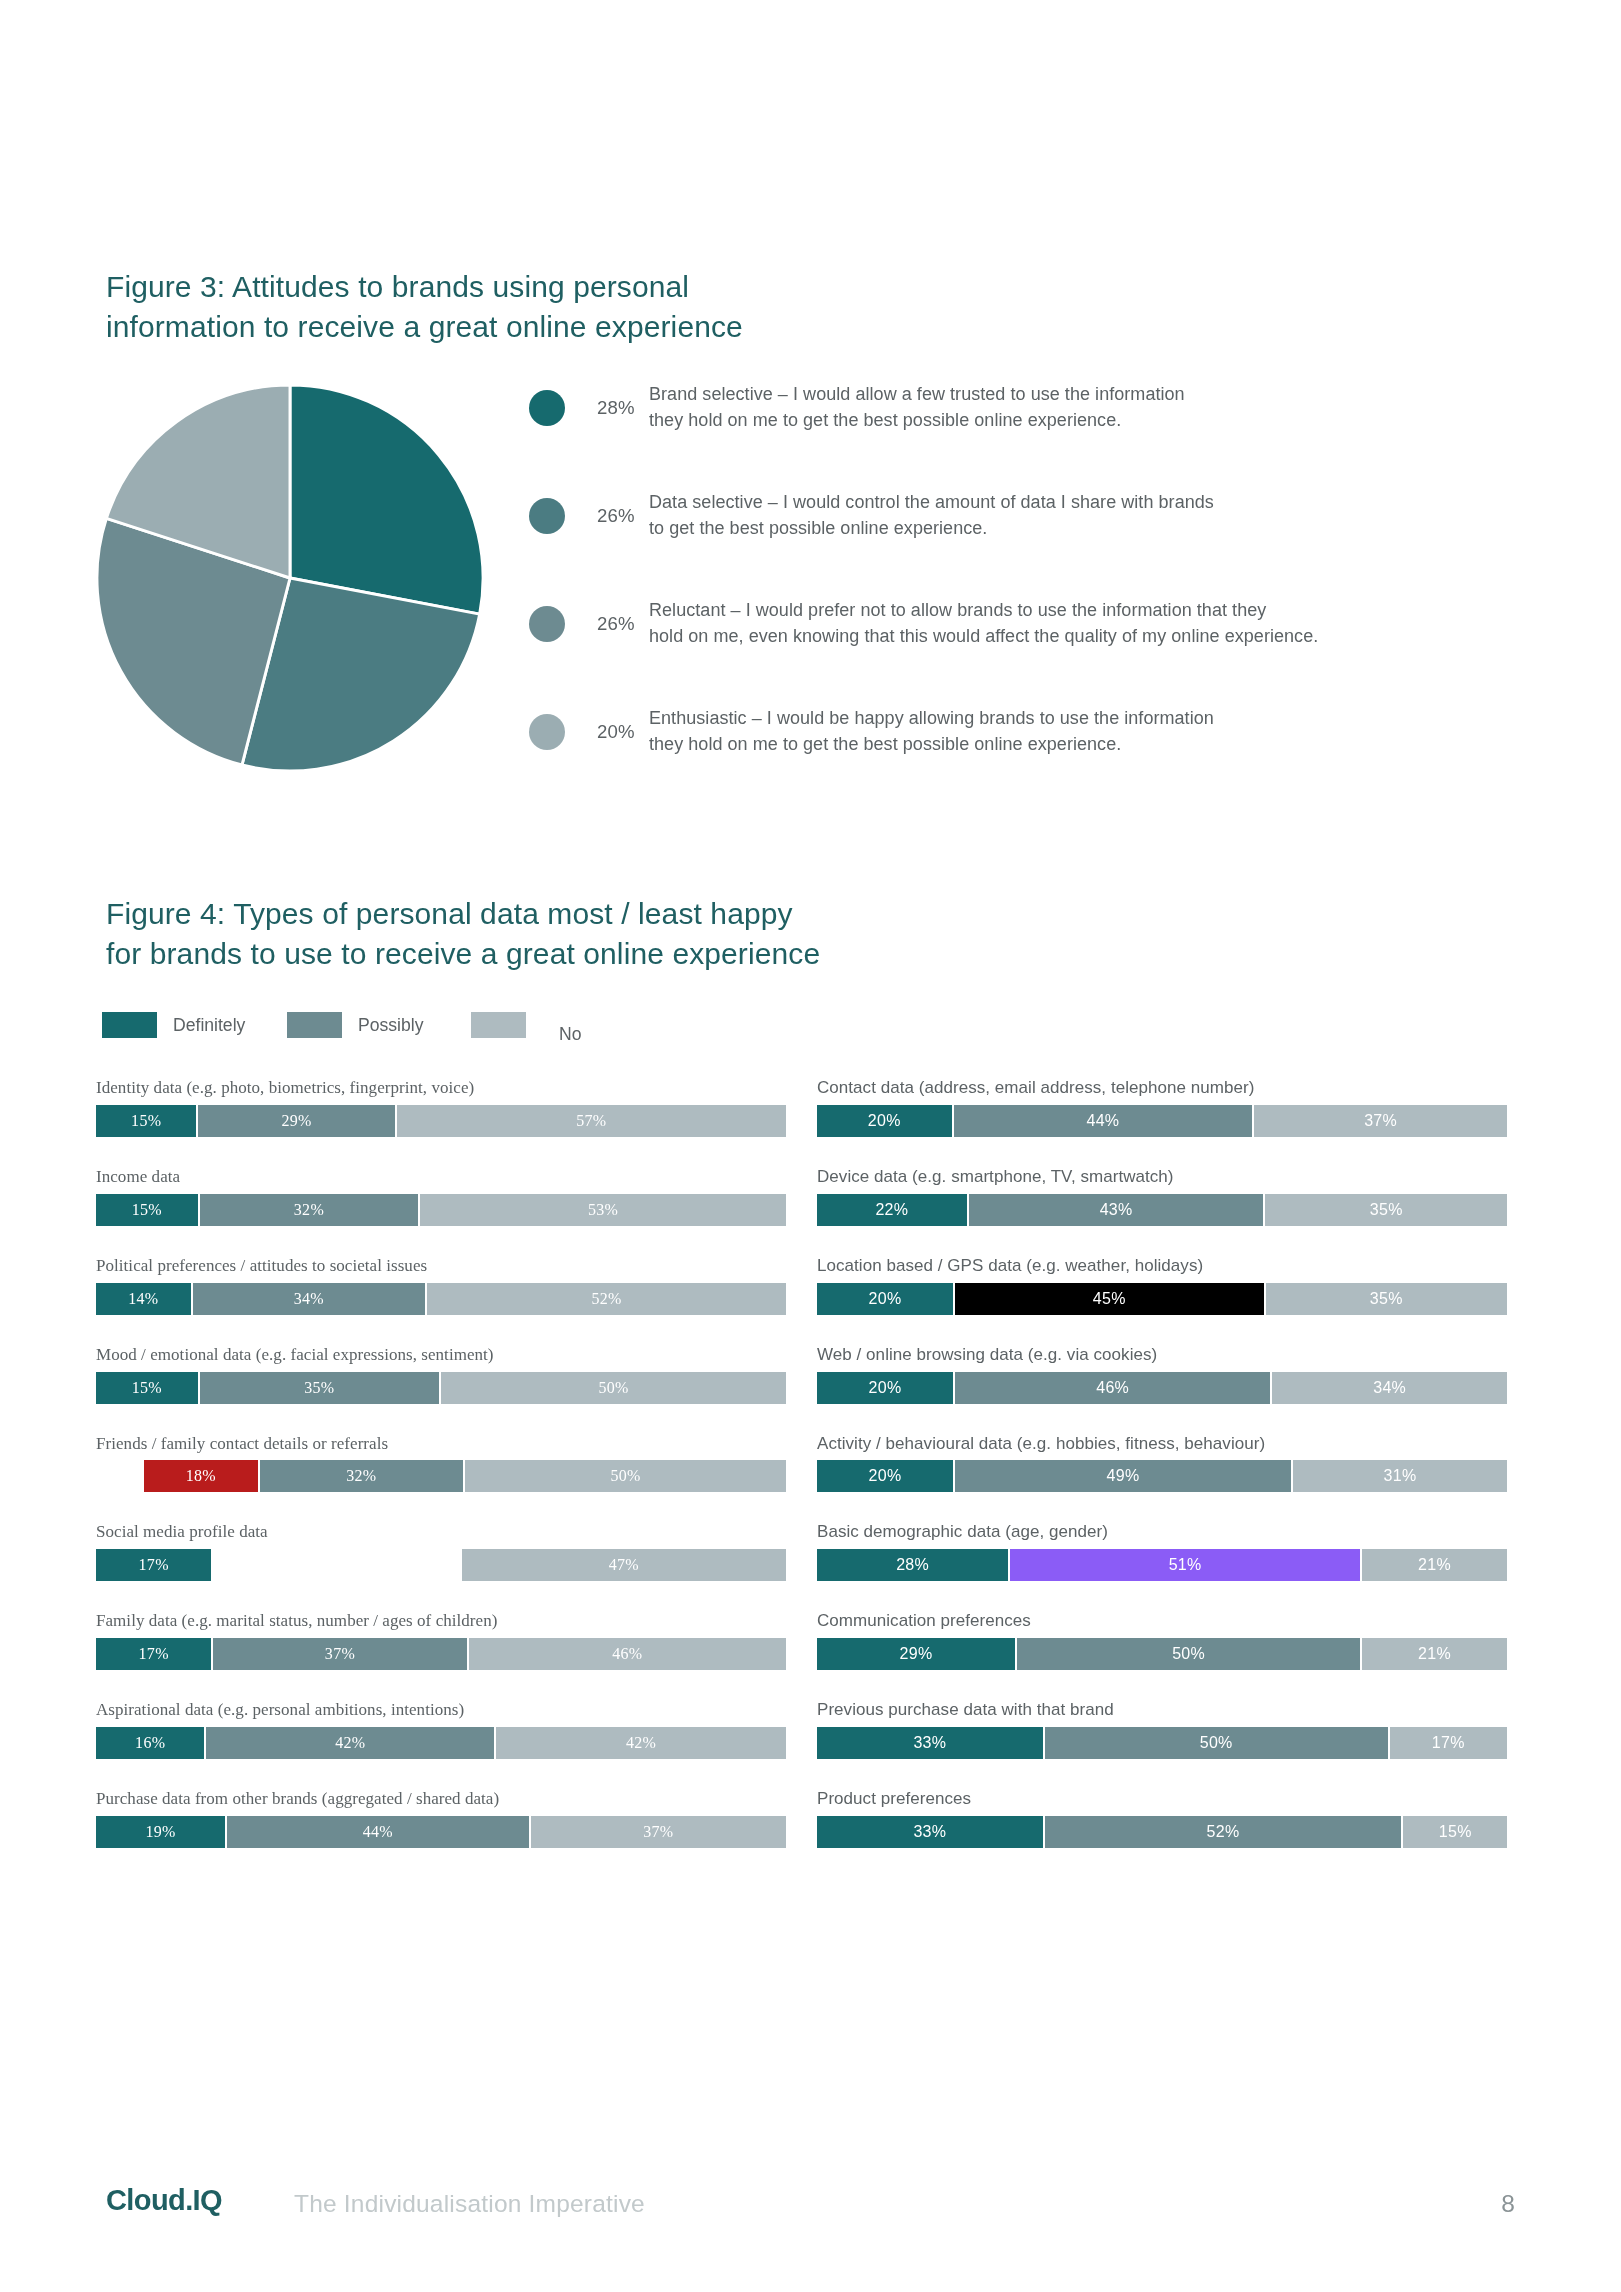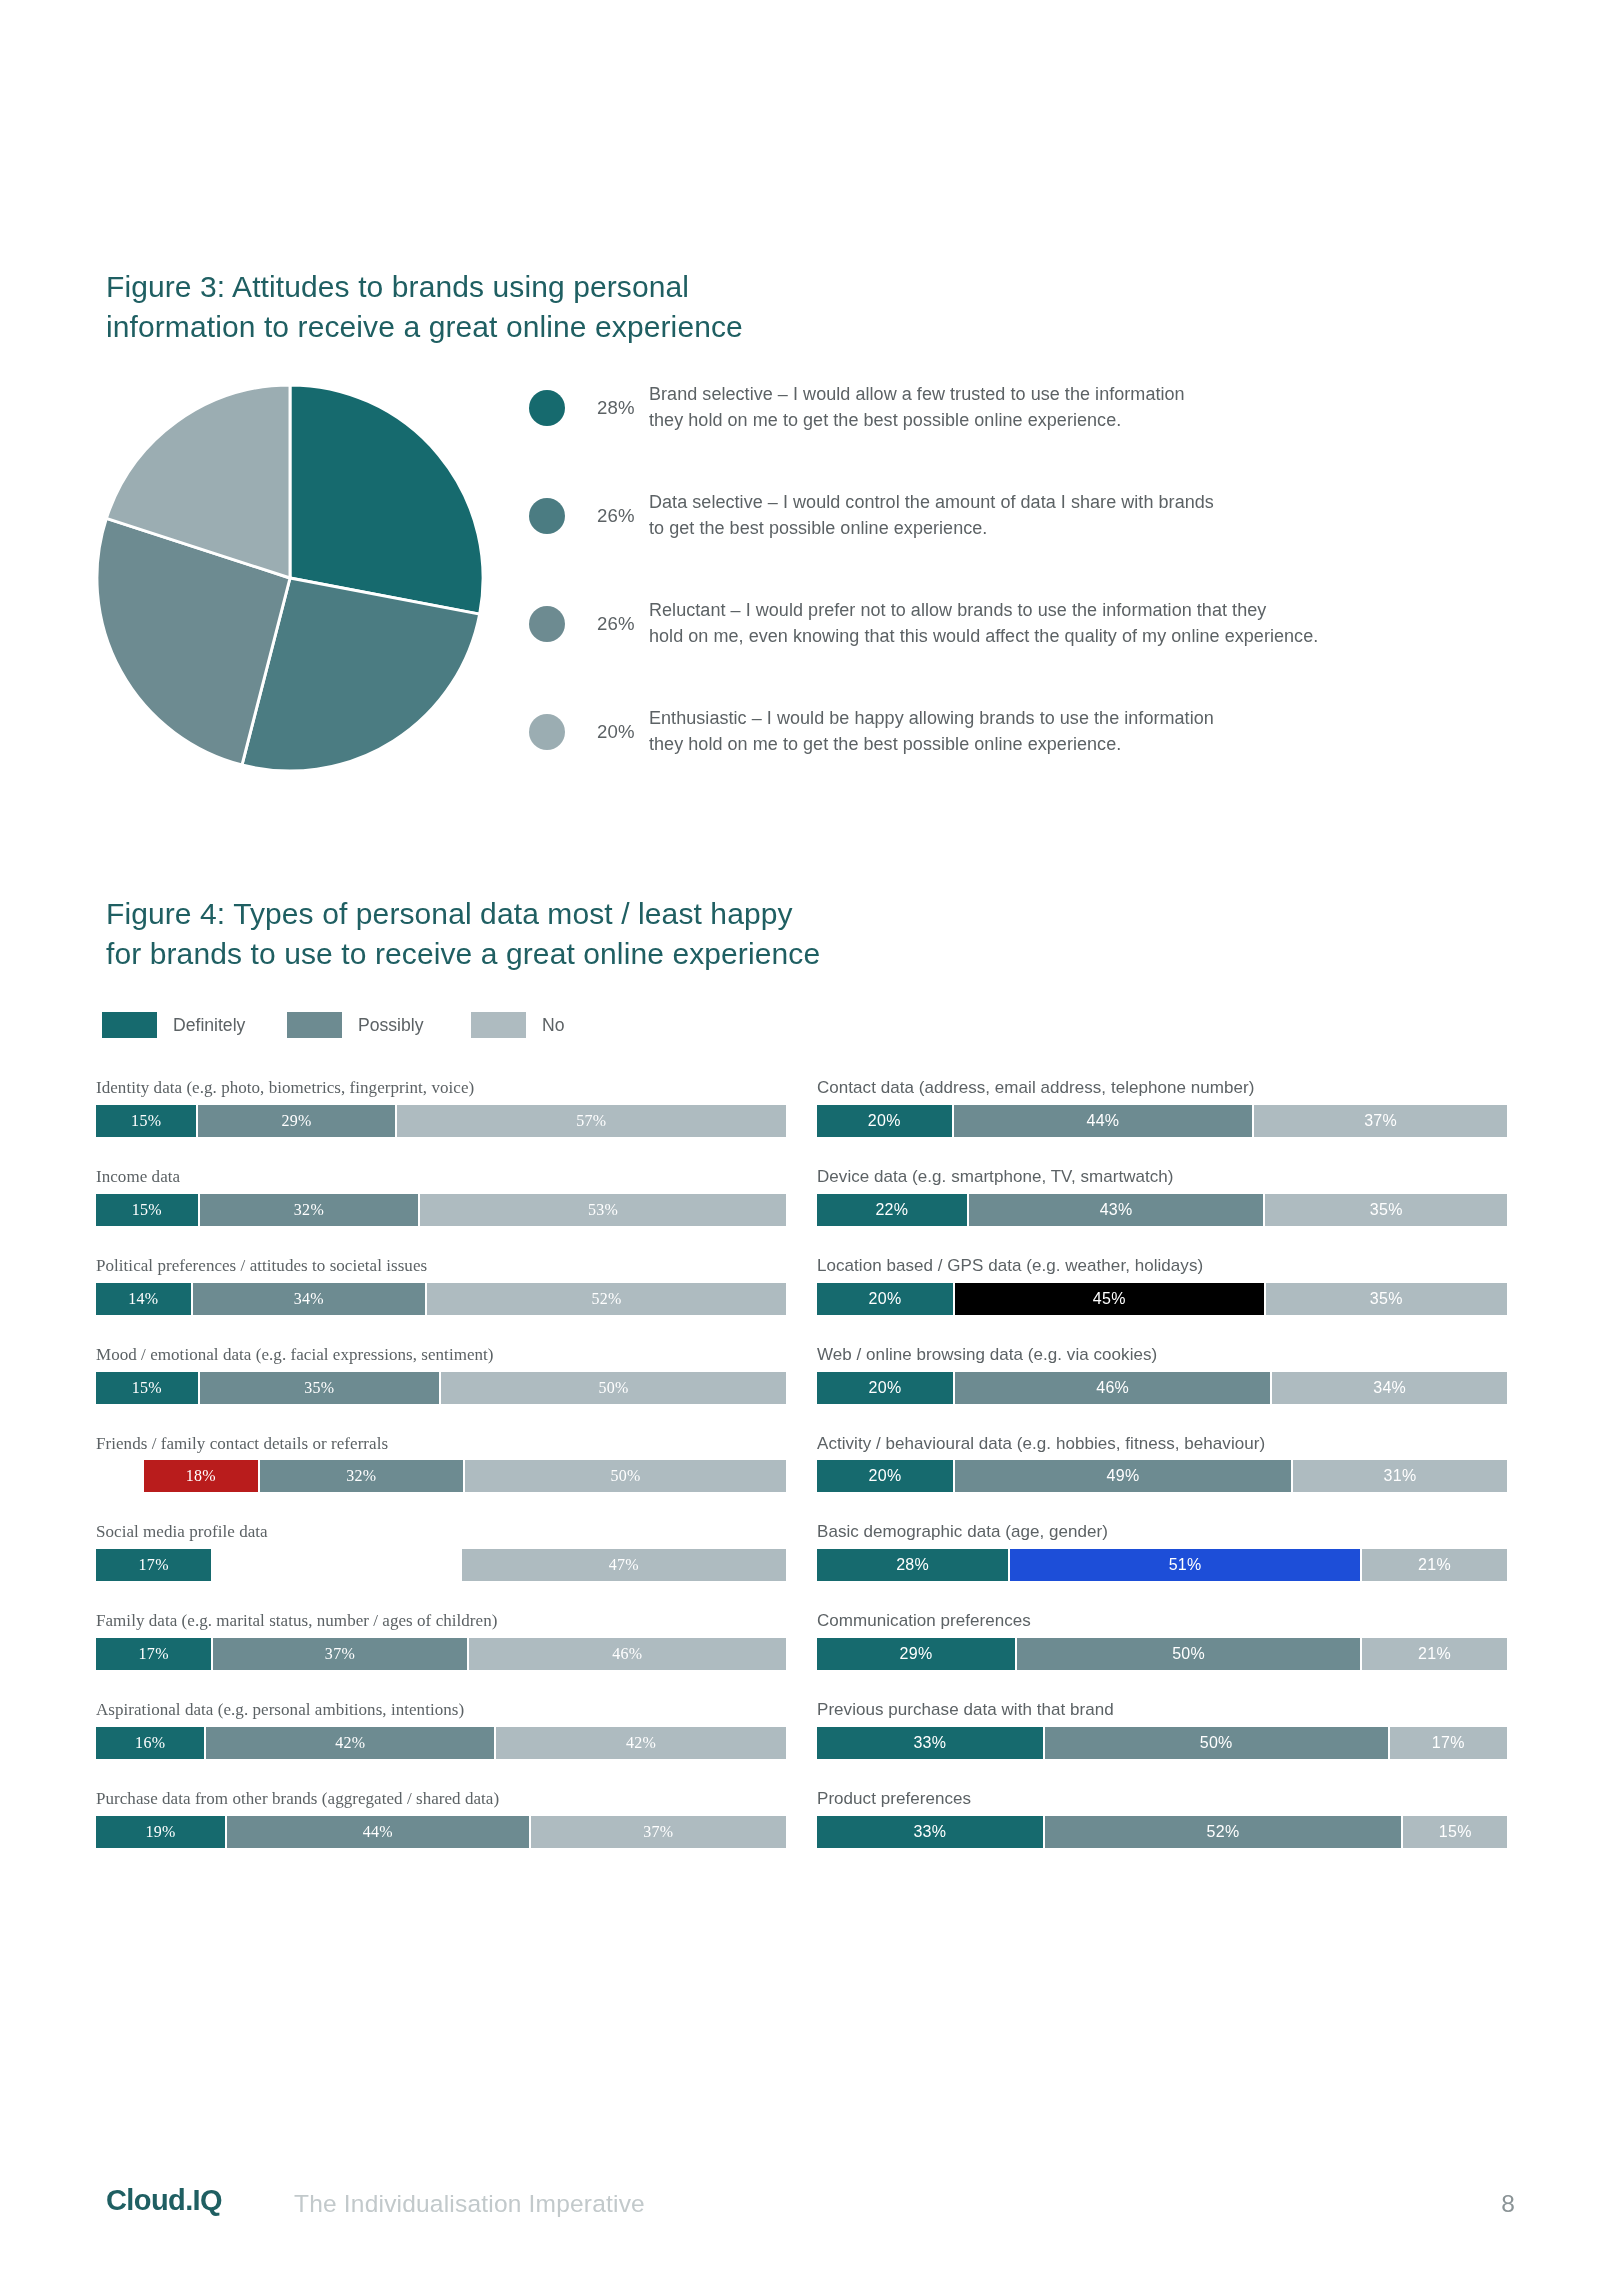--- a/index.html
+++ b/index.html
@@ -47,21 +47,21 @@
     letter-spacing:0.05px; white-space:pre-line;
   }
 
   
   #fig4-legend { position:absolute; left:102px; top:1012px; width:686px; height:25.5px;padding-left:17px; }
   .l4-item { position:absolute; top:0; height:25.5px; }
   .l4-swatch { position:absolute; left:0; top:0; width:55px; height:25.5px; }
   .l4-label { position:absolute; top:2.9px; font-size:17.6px; color:#5c6265; }
   #l4-0 { left:0; } #l4-0 .l4-label { left:71px; }
   #l4-1 { left:185px; } #l4-1 .l4-label { left:71px; }
-  #l4-2 { left:369px; } #l4-2 .l4-label { left:71px; }
+  #l4-2 { left:369px; } #l4-2 .l4-label { left:88px;margin-top:9px; }
 
   
   #bars { position:absolute; left:0; top:1078px; width:100%; }
   .bar-col { position:absolute; top:0; width:690px; }
   #col-left  { left:96px;font-family:Liberation Serif, serif; }
   #col-right { left:817px; }
 
   .bar-row { margin-bottom:30px; }
   .bar-label {
     font-size:17px; color:#5c6265; letter-spacing:0.05px;
@@ -271,21 +271,21 @@
             <div class="bar-track">
               <div class="seg" style="flex-basis: 20%; background: rgb(22, 106, 110);">20%</div>
               <div class="seg" style="flex-basis: 49%; background: rgb(109, 139, 145);">49%</div>
               <div class="seg" style="flex-basis: 31%; background: rgb(174, 187, 192);">31%</div>
             </div>
           </div>
           <div class="bar-row">
             <div class="bar-label">Basic demographic data (age, gender)</div>
             <div class="bar-track">
               <div class="seg" style="flex-basis: 28%; background: rgb(22, 106, 110);">28%</div>
-              <div class="seg" style="flex-basis: 51%; background: #1d4ed8;">51%</div>
+              <div class="seg" style="flex-basis: 51%; background: #8b5cf6;">51%</div>
               <div class="seg" style="flex-basis: 21%; background: rgb(174, 187, 192);">21%</div>
             </div>
           </div>
           <div class="bar-row">
             <div class="bar-label">Communication preferences</div>
             <div class="bar-track">
               <div class="seg" style="flex-basis: 29%; background: rgb(22, 106, 110);">29%</div>
               <div class="seg" style="flex-basis: 50%; background: rgb(109, 139, 145);">50%</div>
               <div class="seg" style="flex-basis: 21%; background: rgb(174, 187, 192);">21%</div>
             </div>

